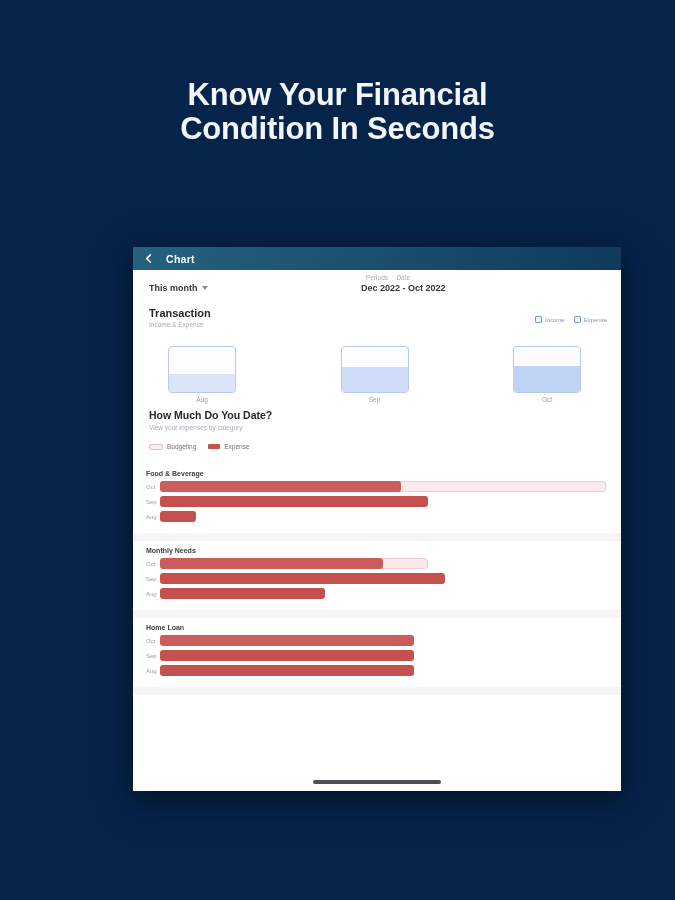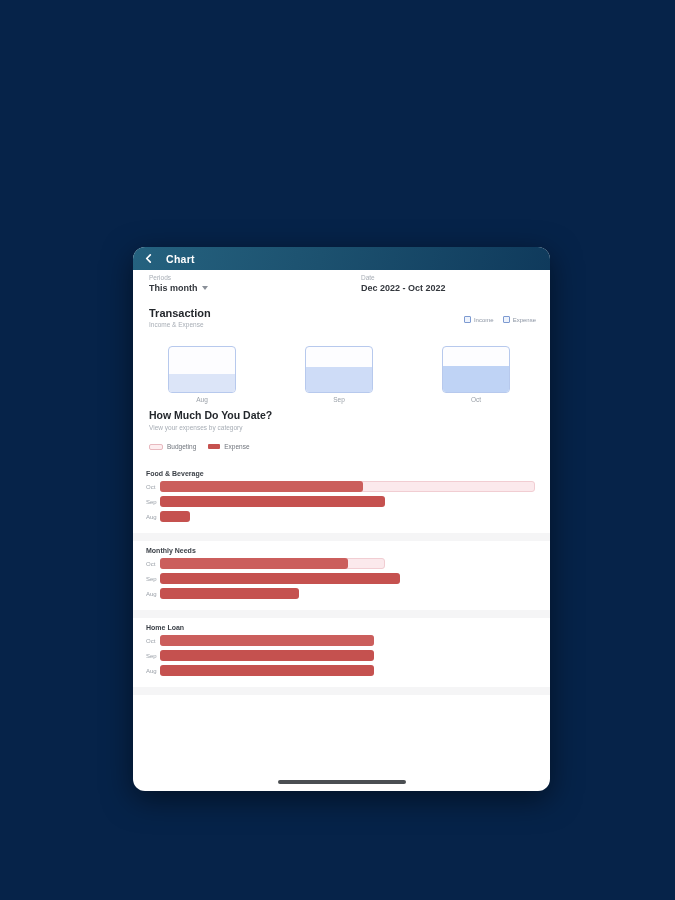--- a/index.html
+++ b/index.html
@@ -2,28 +2,28 @@
 <html><head>
 <meta charset="utf-8">
 <style>
   html,body{margin:0;padding:0;background:#062349;}
   .stage{position:relative;width:675px;height:900px;background:#062349;overflow:hidden;
          font-family:"Liberation Sans", sans-serif;}
   
   .headline{position:absolute;top:78px;left:0;right:0;text-align:center;
             color:#f2f5fa;font-size:31px;line-height:34px;font-weight:600;letter-spacing:-0.2px;margin:0;}
   
-  .phone{position:absolute;left:133px;top:247px;width:417px;height:544px;background:#ffffff;
-         border-radius:12px;overflow:hidden;box-shadow:0 8px 30px rgba(0,0,0,.5);}
+  .phone{position:absolute;left:133px;top:247px;width:488px;height:544px;background:#ffffff;
+         border-radius:0;overflow:hidden;box-shadow:0 8px 30px rgba(0,0,0,.5);}
   .appbar{height:23px;display:flex;align-items:center;gap:13px;padding:0 11px;
           background:linear-gradient(105deg,#25627f 0%,#1c516f 45%,#0f3a5c 100%);}
   .appbar .back{display:flex;align-items:center;cursor:pointer;}
   .appbar .title{color:#ffffff;font-size:10.5px;font-weight:bold;letter-spacing:.3px;}
   
-  .filters{position:absolute;top:27px;left:16px;right:16px;height:26px;}
+  .filters{position:absolute;top:27px;left:16px;right:16px;height:26px;text-align:center;}
   .f-label{font-size:6.5px;color:#a7adb5;}
   .f-value{font-size:9px;color:#33373d;font-weight:bold;margin-top:2px;display:flex;align-items:center;gap:4px;}
   .caret{width:0;height:0;border-left:3px solid transparent;border-right:3px solid transparent;border-top:4px solid #8a9098;}
   .field-date{position:absolute;left:212px;top:0;}
   
   .tx-header{position:absolute;top:60px;left:16px;right:14px;}
   .tx-title{font-size:11px;font-weight:bold;color:#23272c;}
   .tx-sub{font-size:6.5px;color:#a7adb5;margin-top:2px;}
   .tx-legend{position:absolute;right:0;top:9px;display:flex;gap:9px;align-items:center;}
   .tx-legend .item{display:flex;align-items:center;gap:3px;font-size:6px;color:#8b94a3;cursor:pointer;}
@@ -57,20 +57,24 @@
   .band{height:8px;background:#f5f5f6;}
   
   .home-indicator{position:absolute;bottom:7px;left:50%;transform:translateX(-50%);
                   width:128px;height:4px;border-radius:2px;background:#4b4e52;cursor:grab;}
 </style>
 </head>
 <body>
 
 <div class="stage">
 
+  <h1 class="headline">
+    <span>Know Your Financial</span><br>
+    <span>Condition In Seconds</span>
+  </h1>
 
   <div class="phone">
 
     <div class="appbar">
       <span class="back">
         <svg width="9" height="9" viewBox="0 0 10 10">
             <polyline points="7,1 3,5 7,9" fill="none" stroke="#ffffff" stroke-width="1.8" stroke-linecap="round" stroke-linejoin="round"></polyline>
           </svg>
       </span>
       <span class="title">Chart</span>

